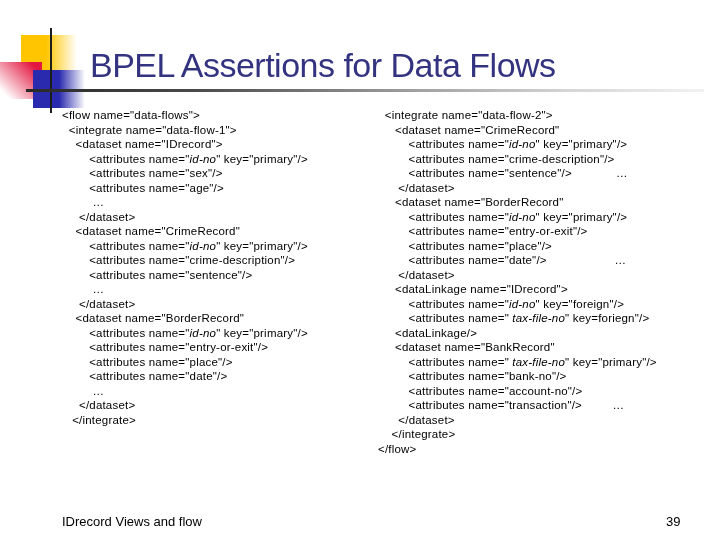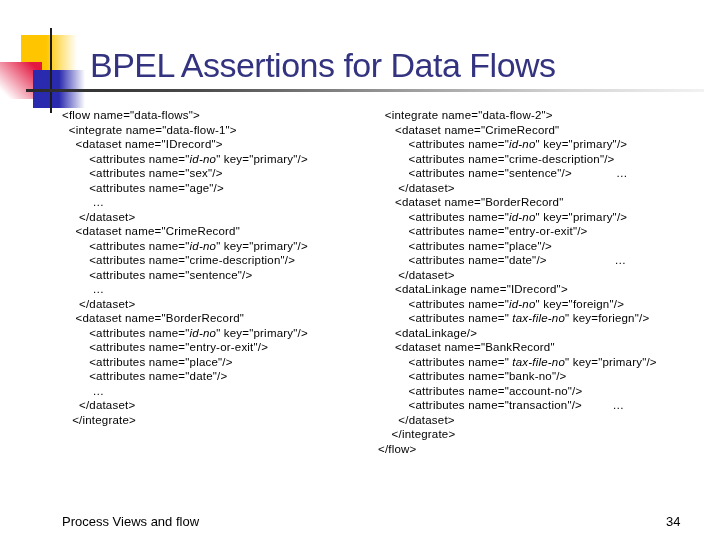--- a/index.html
+++ b/index.html
@@ -44,16 +44,16 @@
     <div class="logo-vline"></div>
   </div>
 
   <div class="rule"></div>
 
   <h1 class="title">BPEL Assertions for Data Flows</h1>
 
   <pre class="code code-left"><div class="code-line">&lt;flow name="data-flows"&gt;</div><div class="code-line">  &lt;integrate name="data-flow-1"&gt;</div><div class="code-line">    &lt;dataset name="IDrecord"&gt;</div><div class="code-line">        &lt;attributes name="<em>id-no</em>" key="primary"/&gt;</div><div class="code-line">        &lt;attributes name="sex"/&gt;</div><div class="code-line">        &lt;attributes name="age"/&gt;</div><div class="code-line">         …</div><div class="code-line">     &lt;/dataset&gt;</div><div class="code-line">    &lt;dataset name="CrimeRecord"</div><div class="code-line">        &lt;attributes name="<em>id-no</em>" key="primary"/&gt;</div><div class="code-line">        &lt;attributes name="crime-description"/&gt;</div><div class="code-line">        &lt;attributes name="sentence"/&gt;</div><div class="code-line">         …</div><div class="code-line">     &lt;/dataset&gt;</div><div class="code-line">    &lt;dataset name="BorderRecord"</div><div class="code-line">        &lt;attributes name="<em>id-no</em>" key="primary"/&gt;</div><div class="code-line">        &lt;attributes name="entry-or-exit"/&gt;</div><div class="code-line">        &lt;attributes name="place"/&gt;</div><div class="code-line">        &lt;attributes name="date"/&gt;</div><div class="code-line">         …</div><div class="code-line">     &lt;/dataset&gt;</div><div class="code-line">   &lt;/integrate&gt;</div></pre>
   <pre class="code code-right"><div class="code-line">  &lt;integrate name="data-flow-2"&gt;</div><div class="code-line">     &lt;dataset name="CrimeRecord"</div><div class="code-line">         &lt;attributes name="<em>id-no</em>" key="primary"/&gt;</div><div class="code-line">         &lt;attributes name="crime-description"/&gt;</div><div class="code-line">         &lt;attributes name="sentence"/&gt;             …</div><div class="code-line">      &lt;/dataset&gt;</div><div class="code-line">     &lt;dataset name="BorderRecord"</div><div class="code-line">         &lt;attributes name="<em>id-no</em>" key="primary"/&gt;</div><div class="code-line">         &lt;attributes name="entry-or-exit"/&gt;</div><div class="code-line">         &lt;attributes name="place"/&gt;</div><div class="code-line">         &lt;attributes name="date"/&gt;                    …</div><div class="code-line">      &lt;/dataset&gt;</div><div class="code-line">     &lt;dataLinkage name="IDrecord"&gt;</div><div class="code-line">         &lt;attributes name="<em>id-no</em>" key="foreign"/&gt;</div><div class="code-line">         &lt;attributes name=" <em>tax-file-no</em>" key=foriegn"/&gt;</div><div class="code-line">     &lt;dataLinkage/&gt;</div><div class="code-line">     &lt;dataset name="BankRecord"</div><div class="code-line">         &lt;attributes name=" <em>tax-file-no</em>" key="primary"/&gt;</div><div class="code-line">         &lt;attributes name="bank-no"/&gt;</div><div class="code-line">         &lt;attributes name="account-no"/&gt;</div><div class="code-line">         &lt;attributes name="transaction"/&gt;         …</div><div class="code-line">      &lt;/dataset&gt;</div><div class="code-line">    &lt;/integrate&gt;</div><div class="code-line">&lt;/flow&gt;</div></pre>
 
-  <span class="footer-text">Process Views and flow</span>
-  <span class="page-number">34</span>
+  <span class="footer-text">IDrecord Views and flow</span>
+  <span class="page-number">39</span>
 
 </div>
 
 </body></html>

